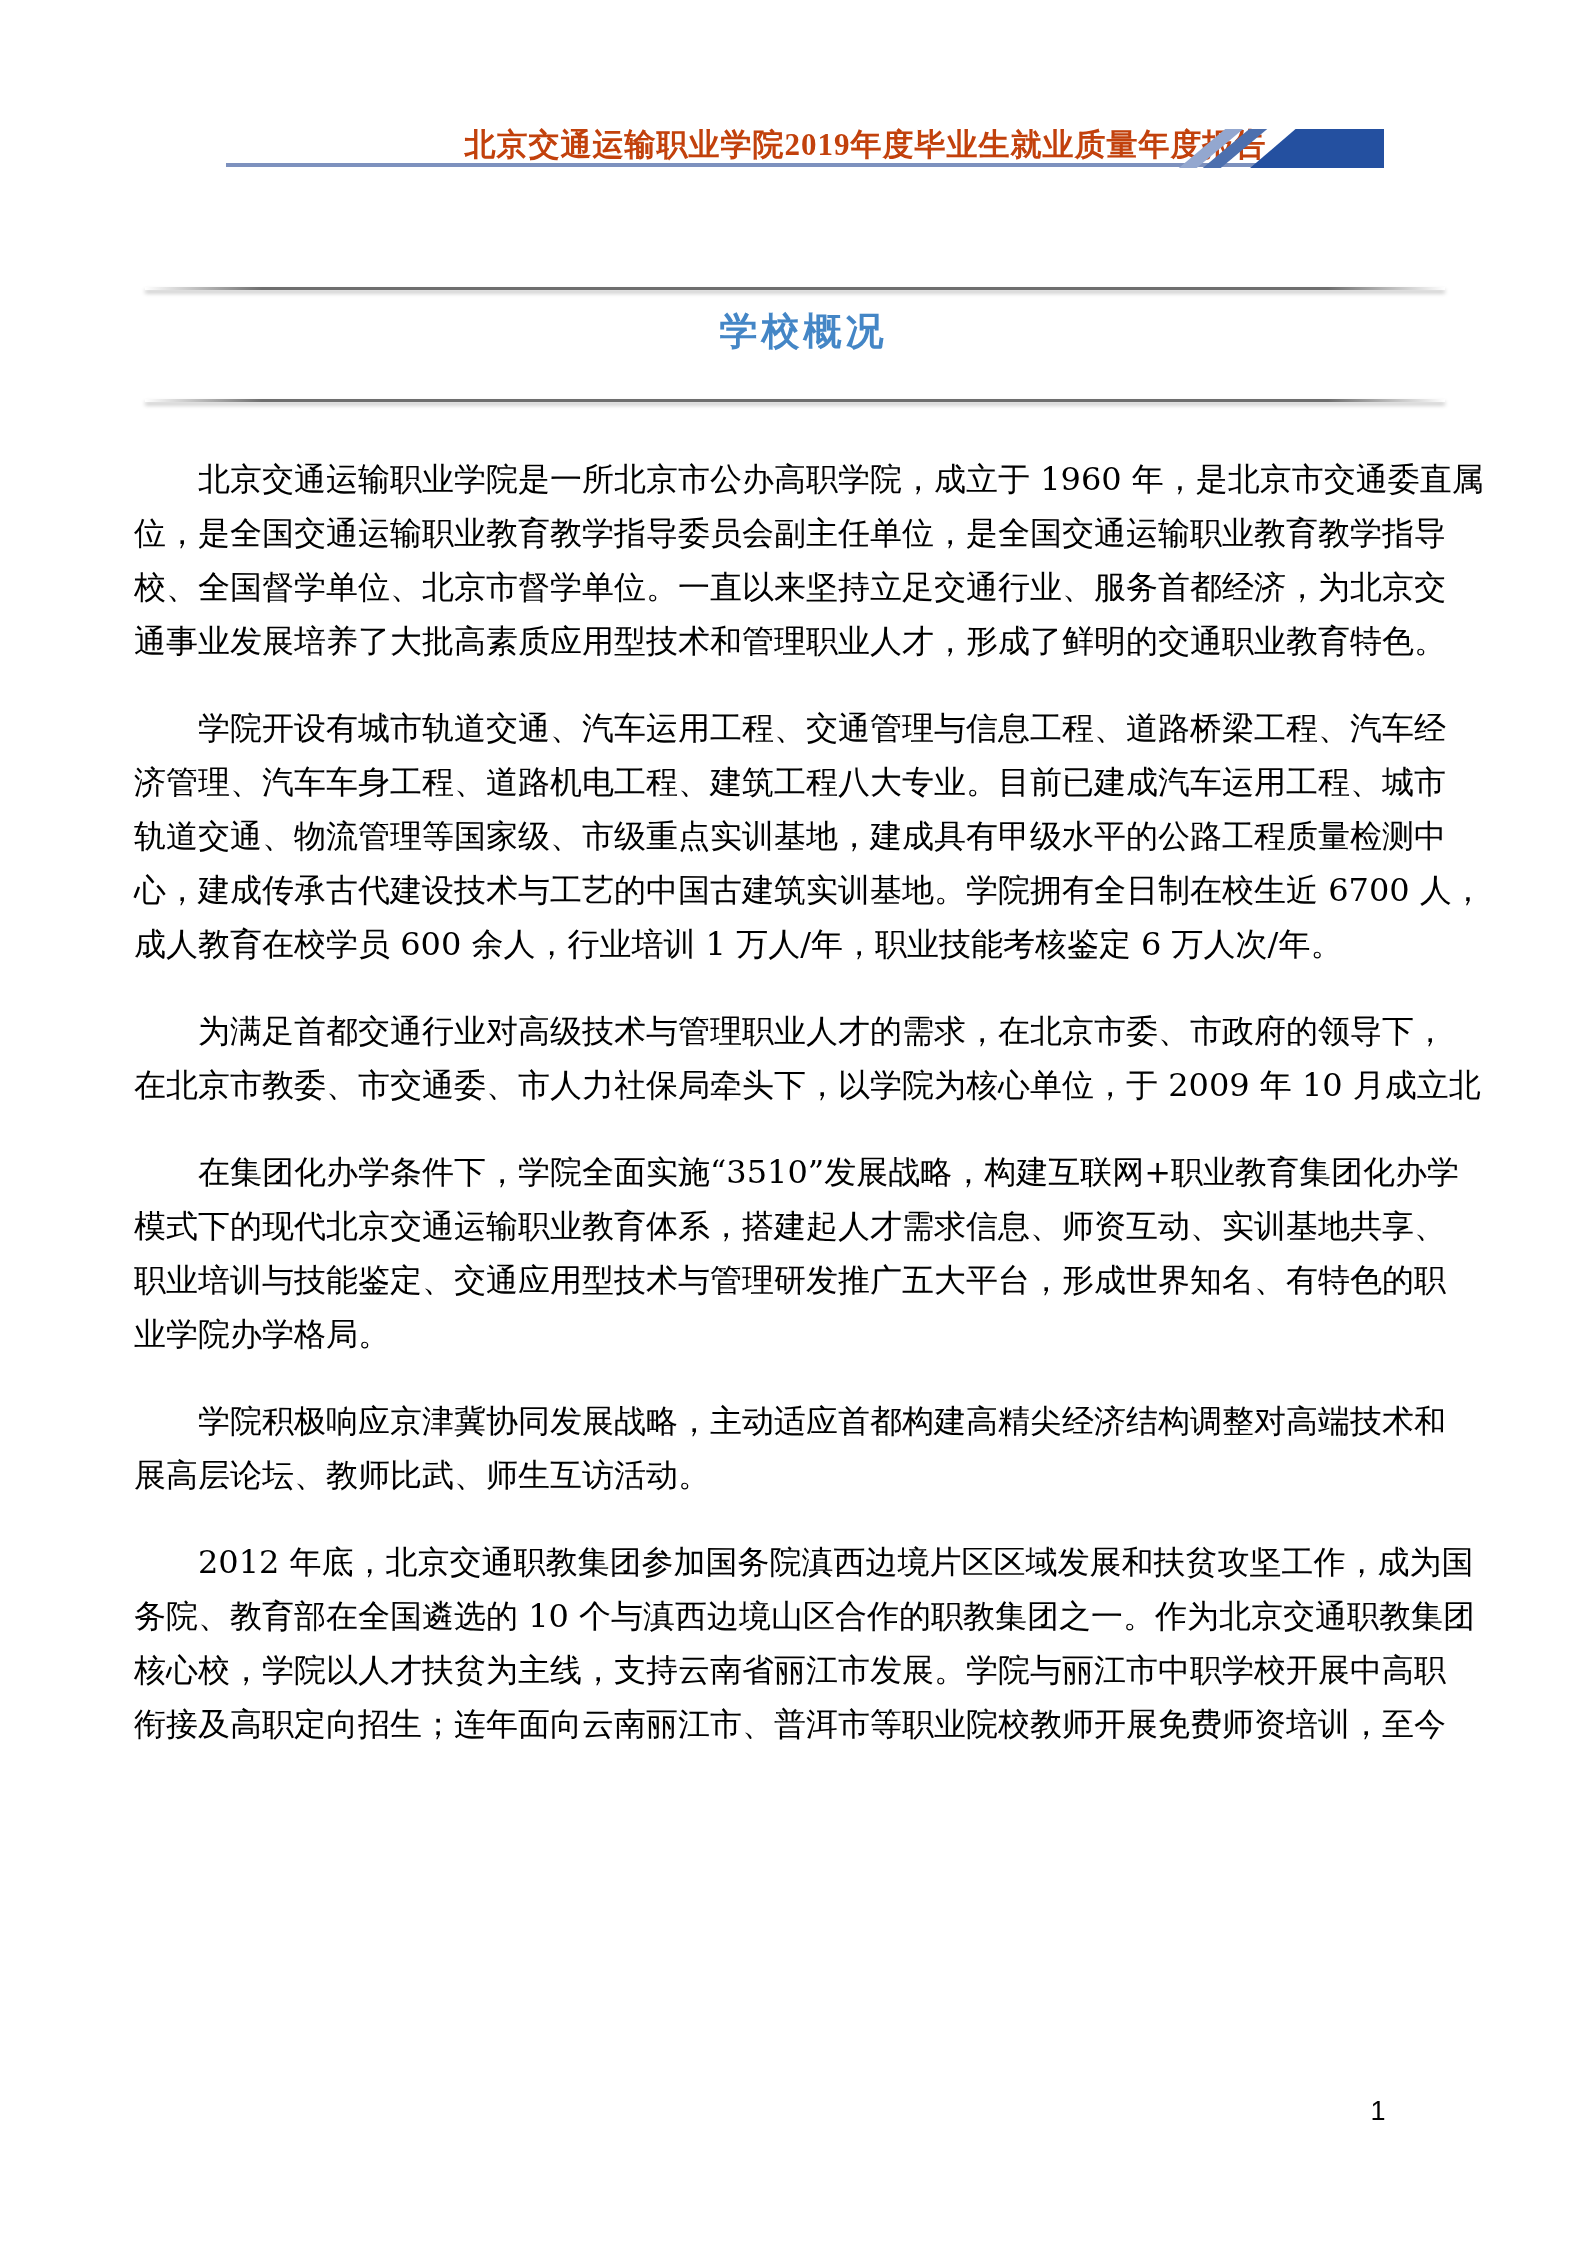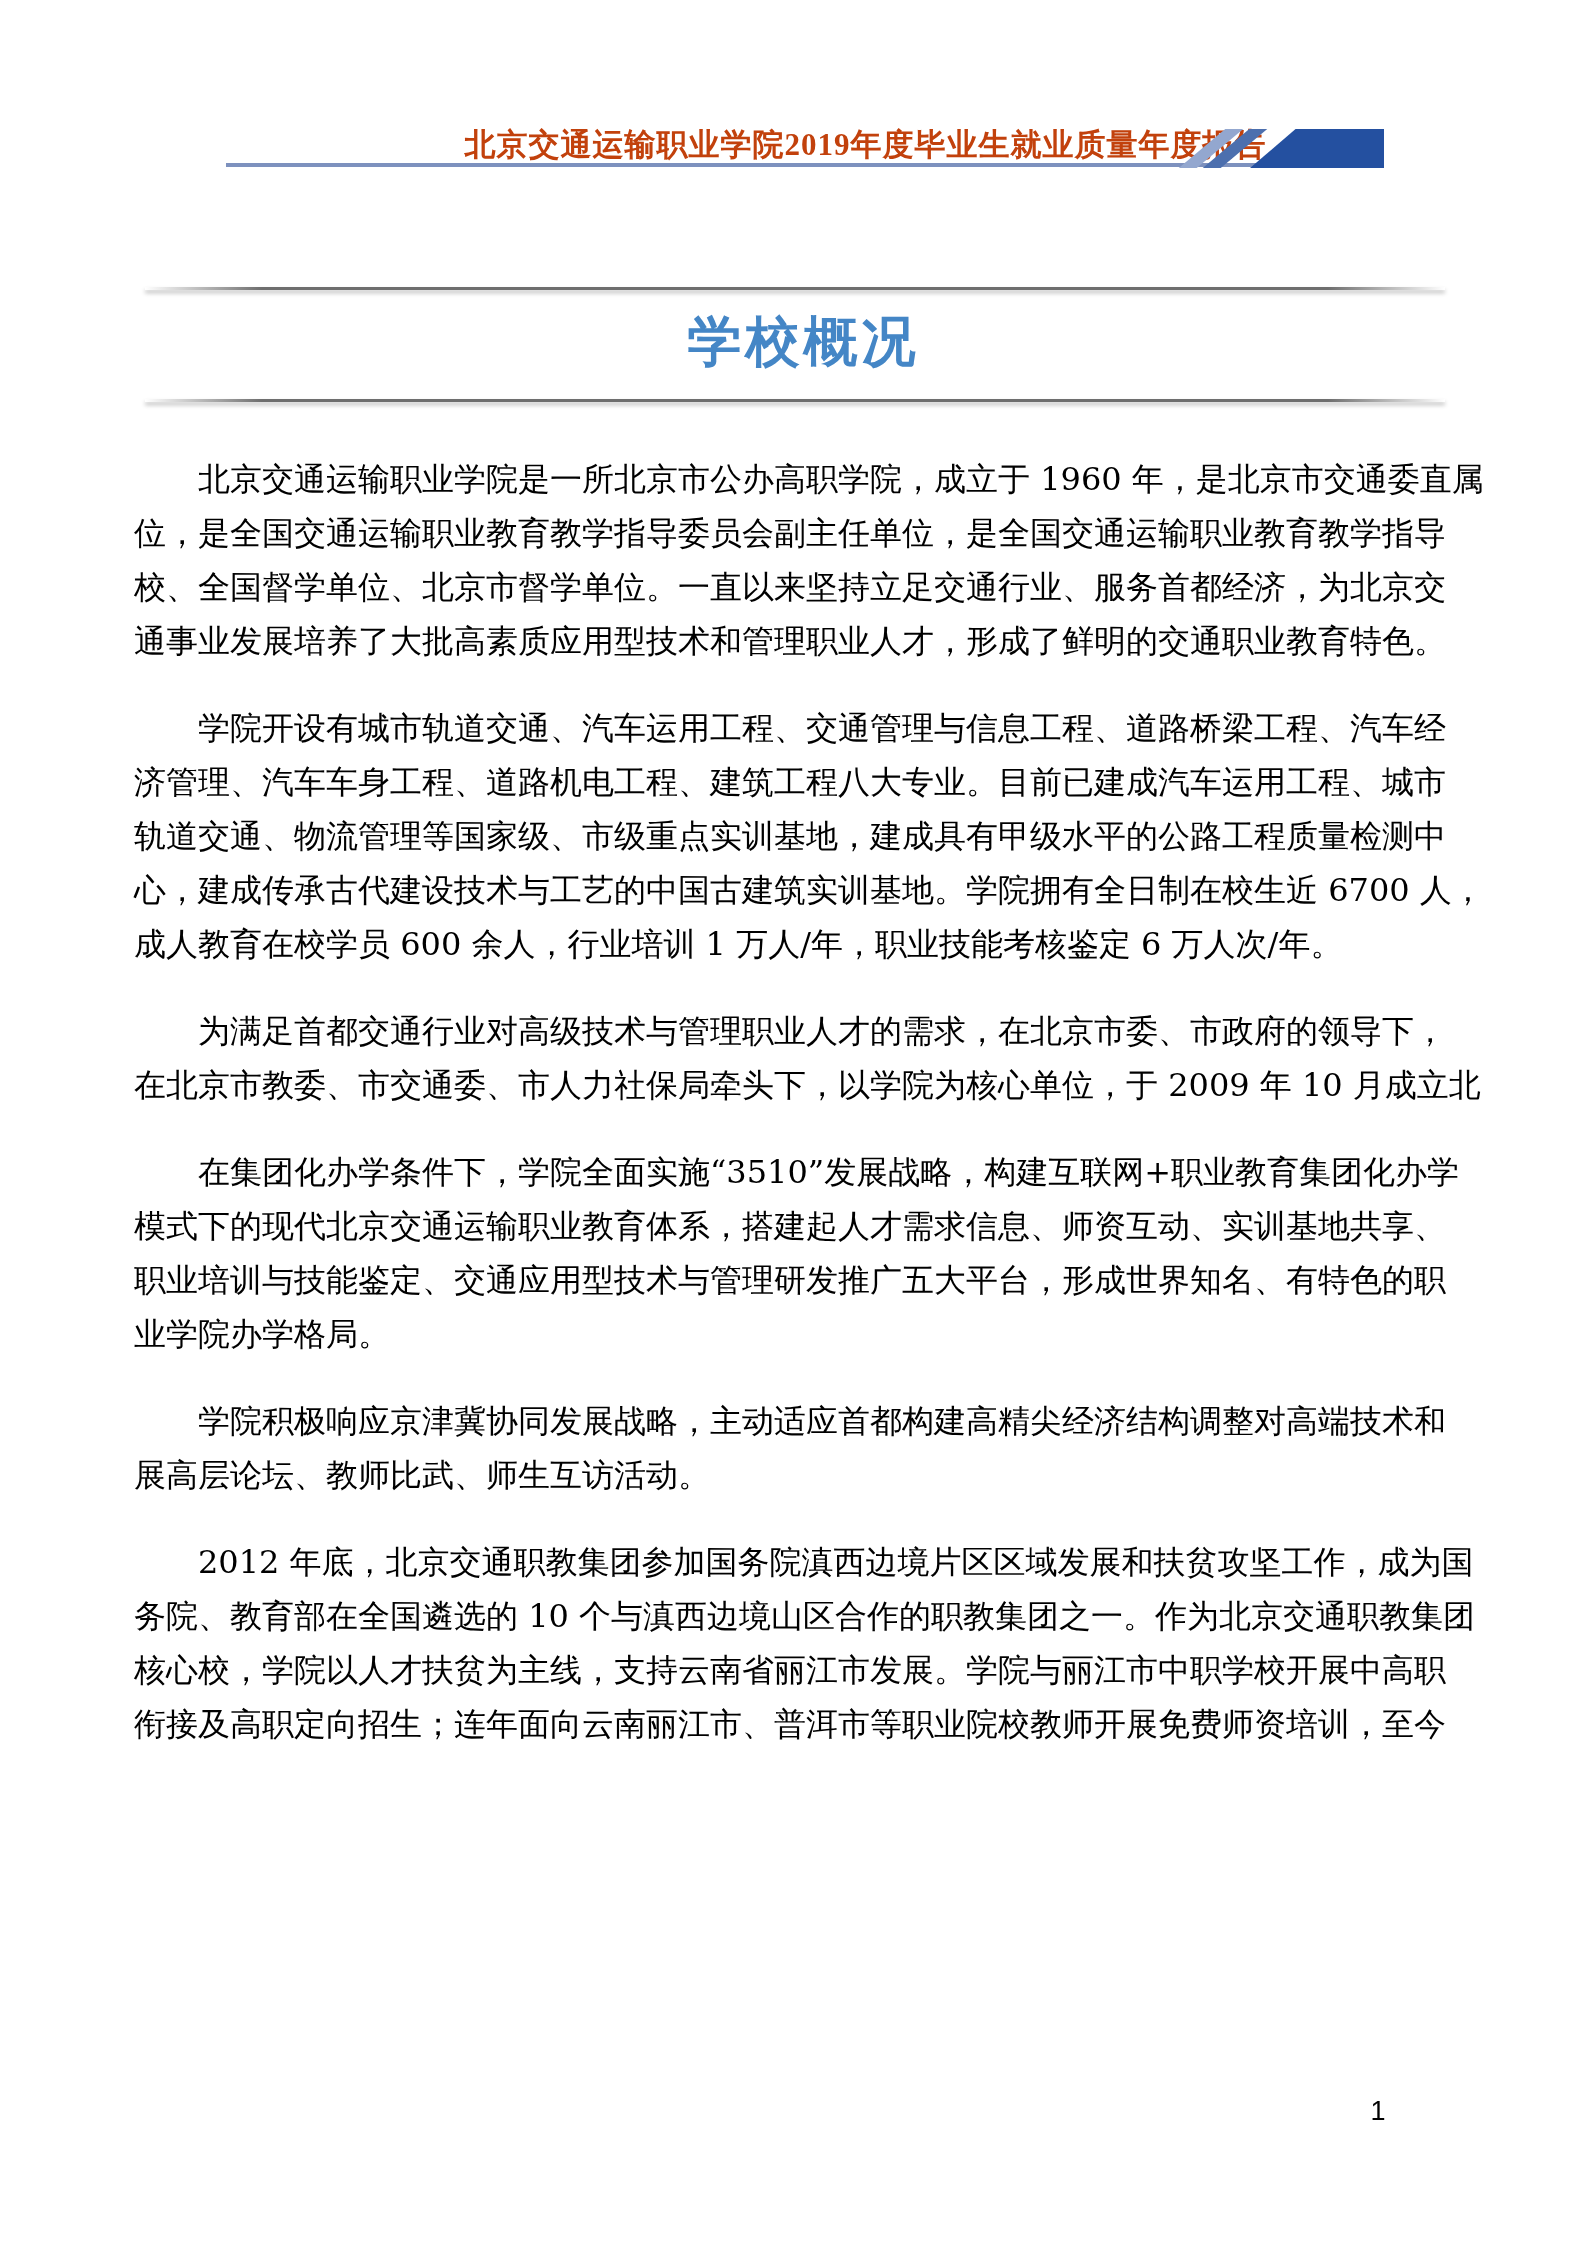--- a/index.html
+++ b/index.html
@@ -60,21 +60,21 @@
     box-shadow:0 3px 4px rgba(0,0,0,0.28);
   }
   .sec-rule.top    { top:287px; }
   .sec-rule.bottom { top:399px; }
   .sec-title {
     position:absolute;
     top:306px; left:0;
     width:1587px;
     padding-left:20px;
     text-align:center;
-    font-size:54px;
+    font-size:38px;
     font-weight:bold;
     letter-spacing:4px;
     color:#4486C6;
     font-family:"DejaVu Sans","Liberation Sans",sans-serif;
   }
 
   
   .body-text {
     position:absolute;
     left:134px; top:452px;

